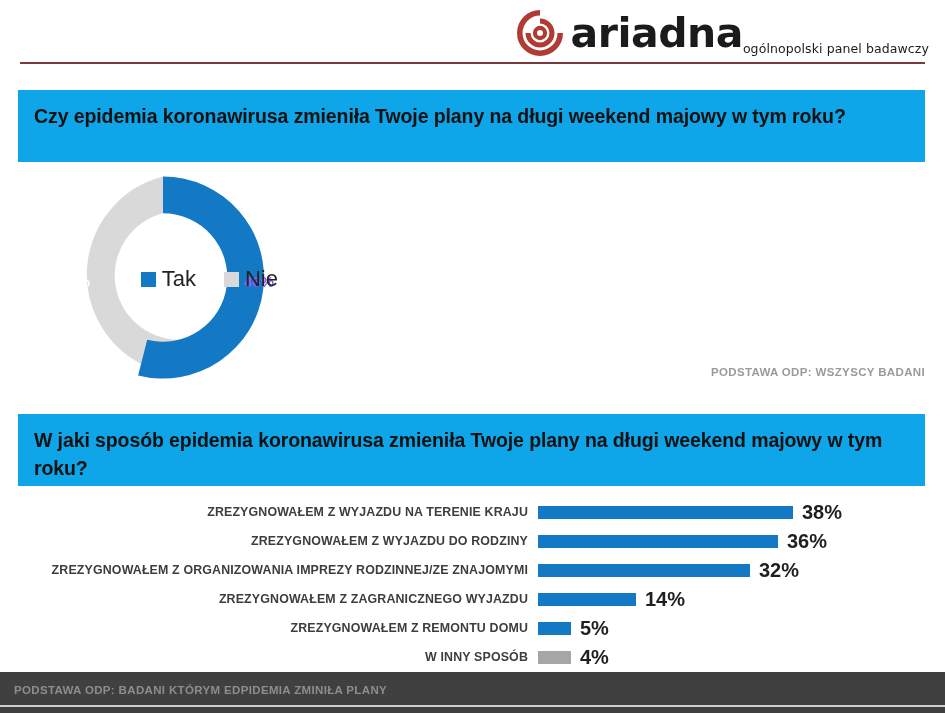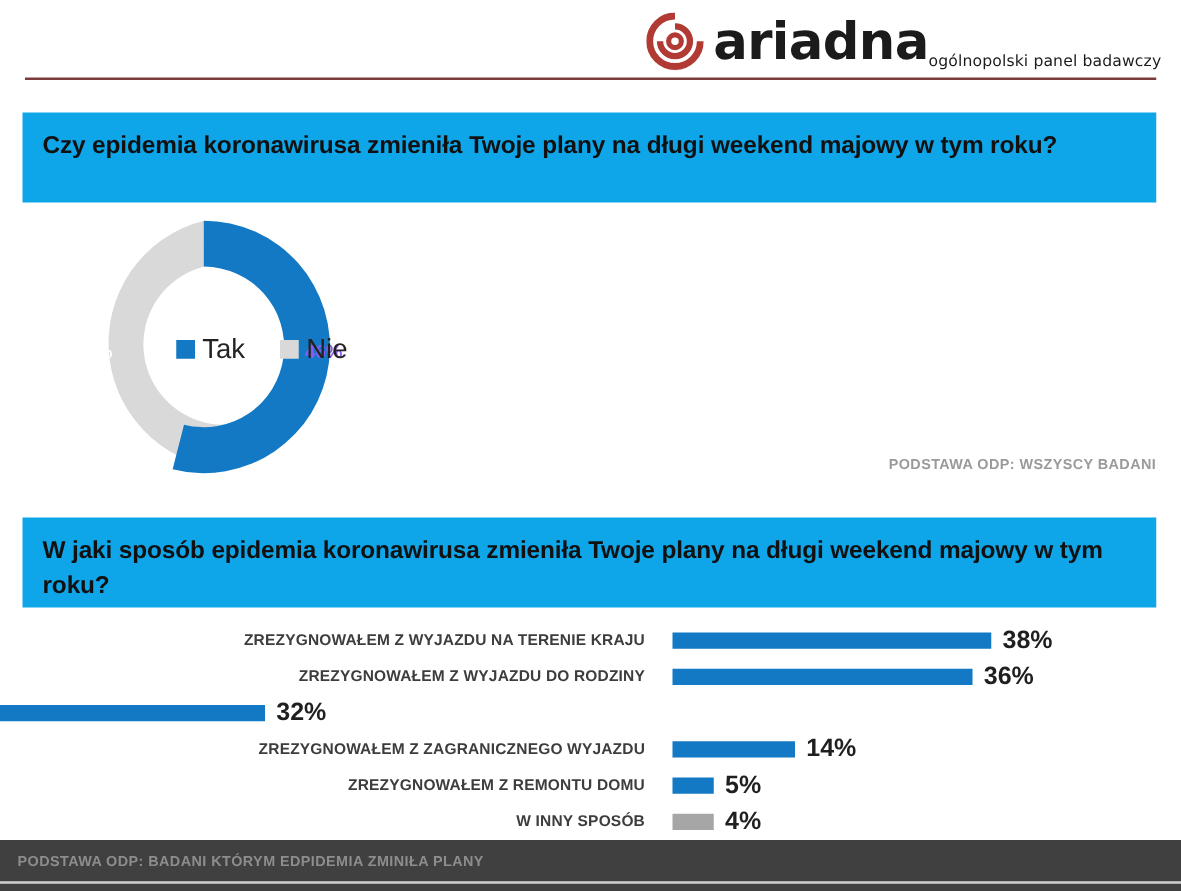--- a/index.html
+++ b/index.html
@@ -161,21 +161,21 @@
     position: absolute;
     left: 0;
     width: 945px;
     height: 28px;
     display: flex;
     align-items: center;
   }
   .bar-label {
     width: 538px;
     text-align: right;
-    padding-right: 22px;
+    padding-right: 10px;
     box-sizing: border-box;
     font-size: 12.4px;
     font-weight: bold;
     color: #3d3d3d;
     letter-spacing: 0.15px;
     white-space: nowrap;
     font-family: "Liberation Sans", sans-serif;
   }
   .bar-track {
     flex: 1;
@@ -289,20 +289,21 @@
     </span>
   </div>
   <div class="bar-row" style="top:29px">
     <span class="bar-label">ZREZYGNOWAŁEM Z WYJAZDU DO RODZINY</span>
     <span class="bar-track">
       <span class="bar-fill" style="width:240px"></span>
       <span class="bar-value">36%</span>
     </span>
   </div>
   <div class="bar-row" style="top:58px">
+    <span class="bar-label">ZREZYGNOWAŁEM Z ORGANIZOWANIA IMPREZY RODZINNEJ/ZE ZNAJOMYMI</span>
     <span class="bar-track">
       <span class="bar-fill" style="width:212px"></span>
       <span class="bar-value">32%</span>
     </span>
   </div>
   <div class="bar-row" style="top:87px">
     <span class="bar-label">ZREZYGNOWAŁEM Z ZAGRANICZNEGO WYJAZDU</span>
     <span class="bar-track">
       <span class="bar-fill" style="width:98px"></span>
       <span class="bar-value">14%</span>

